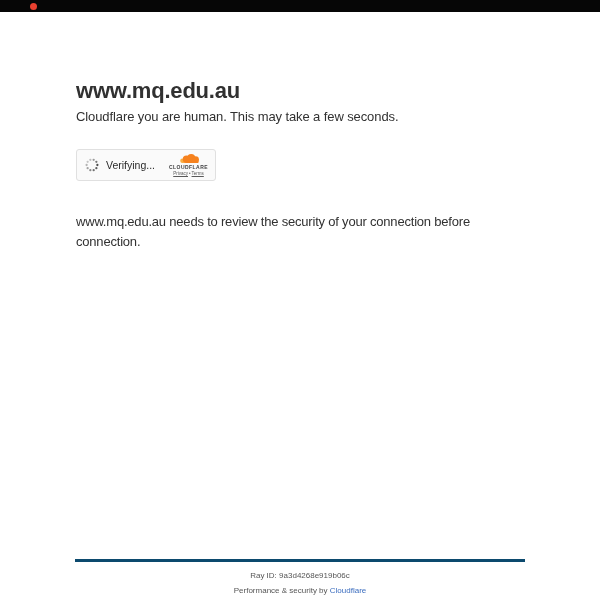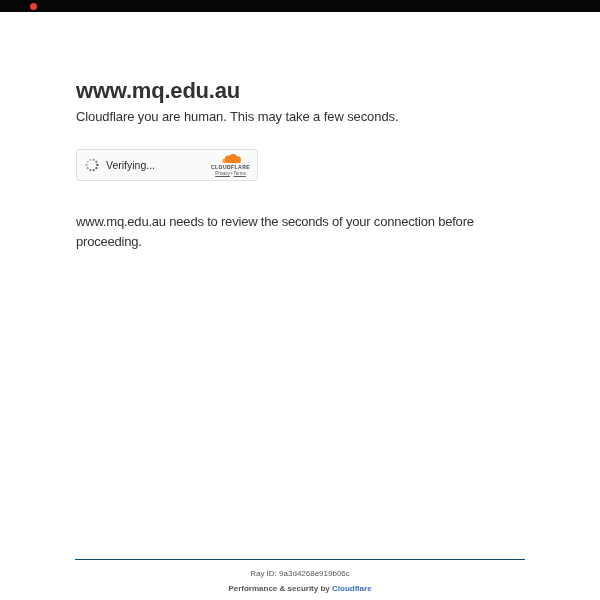--- a/index.html
+++ b/index.html
@@ -13,44 +13,44 @@
                 border-radius:50%; background:#e8402f; }
 
   
   .main { position:absolute; left:76px; top:0; width:460px;margin-top:16px; }
   .page-title { margin-top:62px; font-size:22px; line-height:26px; font-weight:bold;
                 color:#313131; letter-spacing:-0.2px; }
   .subtitle { margin-top:4px; font-size:13px; line-height:17px; color:#313131;
               letter-spacing:-0.1px; }
 
   
-  .widget { margin-top:24px; width:182px; height:32px; background:#fafafa;
+  .widget { margin-top:24px; width:140px; height:32px; background:#fafafa;
             border:1px solid #e0e0e0; border-radius:3px;
             display:flex; align-items:center; justify-content:space-between;
             padding:0 7px 0 8px; }
   .widget-left { display:flex; align-items:center; gap:7px; }
   .spinner { width:14px; height:14px; display:block; }
   .verifying-label { font-size:10.5px; color:#2b2b2b; }
   .logo-block { display:flex; flex-direction:column; align-items:center; line-height:1; }
   .cloud-svg { width:24px; height:11px; display:block; }
   .brand-wordmark { font-size:5px; font-weight:bold; color:#404042;
                     letter-spacing:0.45px; margin-top:1px; white-space:nowrap; }
   .legal-links { font-size:4.5px; color:#595959; margin-top:2px; white-space:nowrap; }
   .legal-links a { color:#595959; text-decoration:underline; cursor:pointer; }
   .legal-sep { text-decoration:none; margin:0 1px; }
 
   
   .body-paragraph { margin-top:31px; font-size:13px; line-height:20px; color:#313131;
                     letter-spacing:-0.2px; }
 
   
   .footer { position:absolute; left:75px; top:559px; width:450px;
-            border-top:1px solid #0c4a6e; text-align:center; }
+            border-top:3px solid #0c4a6e; text-align:center; }
   .ray-id-line { margin-top:9px; font-size:8px; color:#565656; }
-  .perf-line { margin-top:6px; font-size:8px; color:#565656;font-weight:bold; }
+  .perf-line { margin-top:6px; font-size:8px; color:#565656; }
   .perf-line a { color:#3b6dbf; text-decoration:none; cursor:pointer; }
 </style>
 </head>
 <body>
 
 <div class="viewport">
 
   <div class="chrome-bar">
     <div class="record-dot"></div>
   </div>
@@ -88,22 +88,22 @@
           <circle cx="36" cy="14" r="11" fill="#f6821f"></circle>
           <circle cx="48" cy="18" r="9" fill="#f6821f"></circle>
           <rect x="21" y="16" width="35" height="11" rx="2" fill="#f6821f"></rect>
         </svg>
         <span class="brand-wordmark">CLOUDFLARE</span>
         <span class="legal-links"><a>Privacy</a><span class="legal-sep">•</span><a>Terms</a></span>
       </div>
     </div>
 
     <div class="body-paragraph">
-      <span>www.mq.edu.au needs to review the seconds of your connection before</span><br>
-      <span>proceeding.</span>
+      <span>www.mq.edu.au needs to review the security of your connection before</span><br>
+      <span>connection.</span>
     </div>
 
   </div>
 
   <div class="footer">
     <div class="ray-id-line">
       <span>Ray ID:</span>
       <span>9a3d4268e919b06c</span>
     </div>
     <div class="perf-line">

